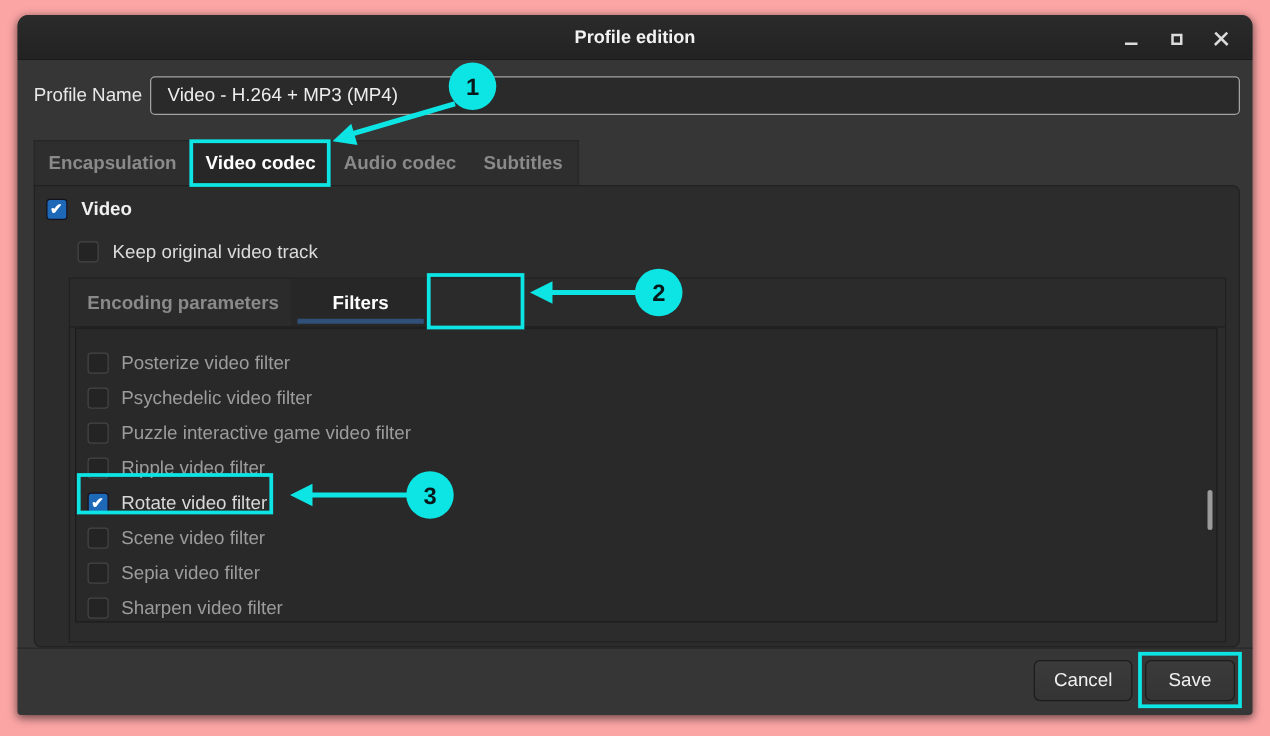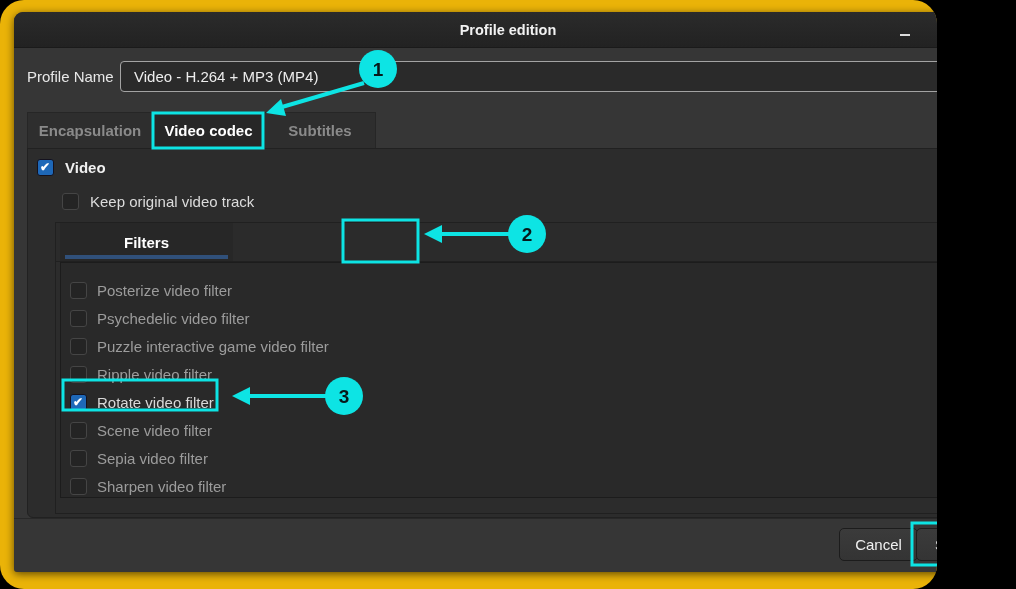--- a/index.html
+++ b/index.html
@@ -1,17 +1,17 @@
 <!DOCTYPE html>
 <html><head>
 <meta charset="utf-8">
 <style>
   html,body{margin:0;padding:0;background:#000;}
   *{box-sizing:border-box;font-family:"Liberation Sans",sans-serif;}
-  .stage{position:relative;width:937px;height:589px;background:#eab308;overflow:hidden;border-radius:24px;}
+  .stage{position:relative;width:1016px;height:589px;background:#fca5a5;overflow:hidden;}
 
   
   .window{position:absolute;left:14px;top:12px;width:988px;height:560px;
     background:#363636;border-radius:9px 9px 3px 3px;box-shadow:0 2px 8px rgba(0,0,0,.6);}
   .titlebar{position:absolute;left:0;top:0;width:100%;height:36px;
     background:linear-gradient(#2b2b2b,#222);border-bottom:1px solid #1a1a1a;
     border-radius:9px 9px 0 0;}
   .titlebar .title{position:absolute;left:0;right:0;top:0;height:36px;line-height:36px;
     text-align:center;color:#f2f2f2;font-size:14.5px;font-weight:bold;}
   .winbtn{position:absolute;top:8px;width:22px;height:22px;display:flex;align-items:center;
@@ -78,21 +78,21 @@
   .filter-row .flabel{color:#9c9c9c;font-size:15px;}
   .filter-row.on .flabel{color:#d8d8d8;}
   .scroll-thumb{position:absolute;left:952px;top:380px;width:4px;height:32px;
     background:#9b9b9b;border-radius:2px;}
 
   
   .divider{position:absolute;left:0;top:506px;width:100%;height:1px;background:#282828;}
   .btn{position:absolute;top:516px;height:33px;background:linear-gradient(#3b3b3b,#343434);
     border:1px solid #1c1c1c;border-radius:5px;color:#f0f0f0;font-size:15px;
     display:flex;align-items:center;justify-content:center;cursor:default;}
-  .btn-cancel{left:813px;width:79px;margin-left:12px;}
+  .btn-cancel{left:813px;width:79px;}
   .btn-save{left:902px;width:72px;}
 
   
   .overlay{position:absolute;left:0;top:0;width:1016px;height:589px;pointer-events:none;}
   .overlay text{font-family:"Liberation Sans",sans-serif;font-weight:bold;font-size:19px;}
 </style>
 </head>
 <body>
 
 <div class="stage">
@@ -110,36 +110,38 @@
         <span class="glyph-close"></span>
       </div>
     </div>
 
     <div class="profile-label">Profile Name</div>
     <input class="profile-input" type="text" value="Video - H.264 + MP3 (MP4)" style="">
 
     <div class="tabs-main">
       <div class="tab">Encapsulation</div>
       <div class="tab active">Video codec</div>
+      <div class="tab">Audio codec</div>
       <div class="tab">Subtitles</div>
     </div>
 
     <div class="page"></div>
 
     <div class="check-row row-video">
       <span class="cb checked"></span>
       <span class="lbl-bold">Video</span>
     </div>
     <div class="check-row row-keep">
       <span class="cb"></span>
       <span class="lbl">Keep original video track</span>
     </div>
 
     <div class="subframe">
       <div class="tabs-sub">
+        <div class="tab">Encoding parameters</div>
         <div class="tab active">
           <span>Filters</span>
           <span class="underline"></span>
         </div>
       </div>
 
       <div class="filter-list">
         <div class="filter-row">
           <span class="cb"></span>
           <span class="flabel">Posterize video filter</span>

